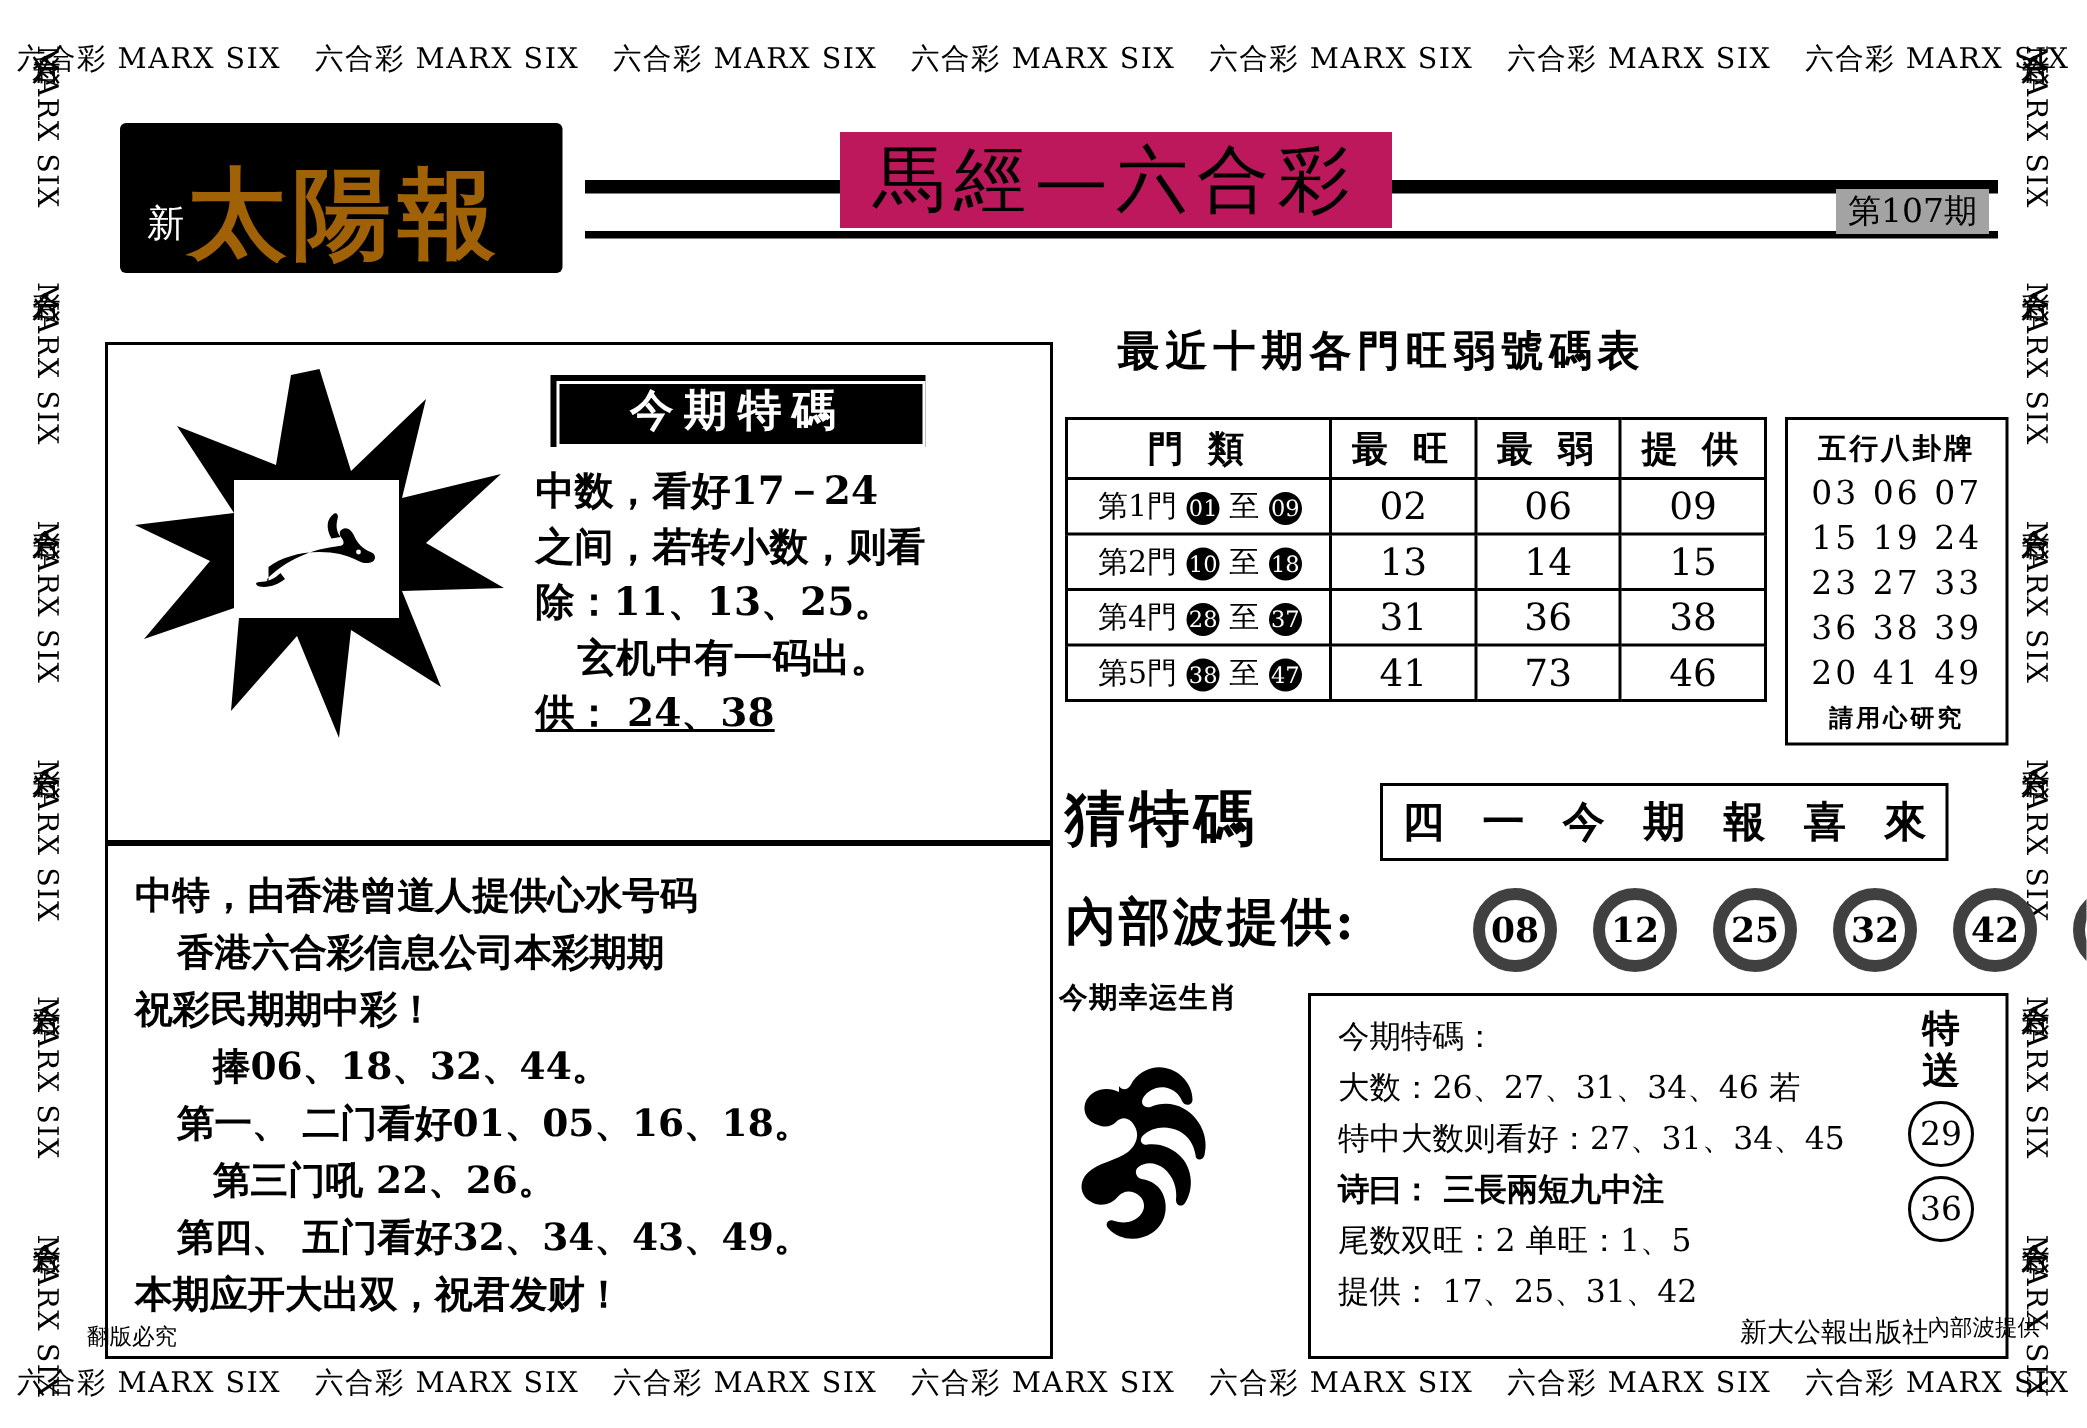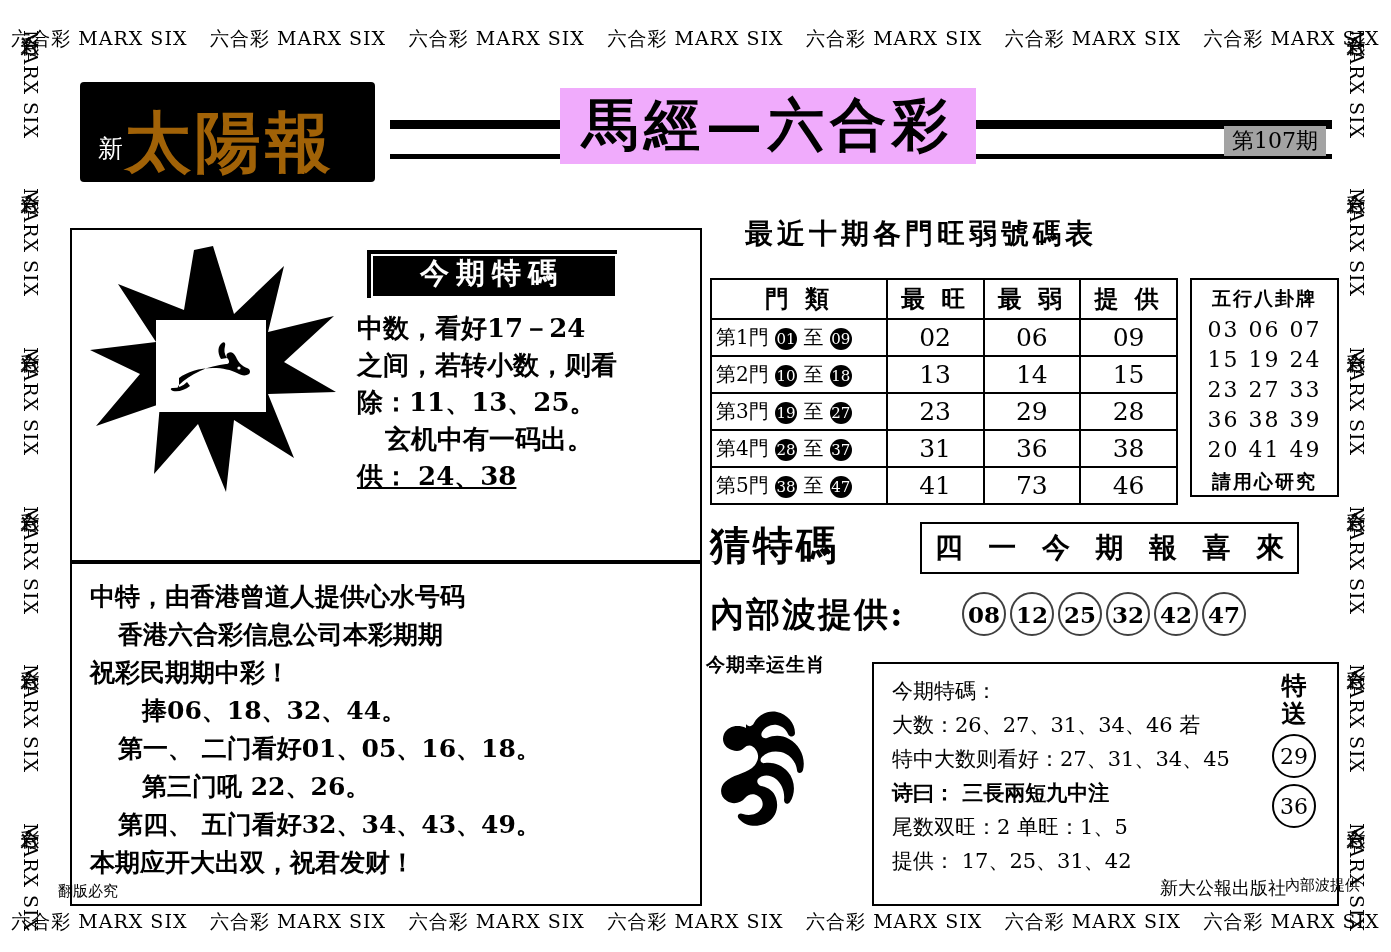--- a/index.html
+++ b/index.html
@@ -23,22 +23,22 @@
   .masthead{position:absolute;left:70px;top:78px;width:1262px;height:110px;}
   .logo-block{position:absolute;left:10px;top:4px;width:295px;height:100px;
       background:#000;border-radius:4px;}
   .logo-new{position:absolute;left:18px;top:50px;color:#fff;font-size:25px;
       font-family:"DejaVu Serif",serif;}
   .logo-main{position:absolute;left:45px;top:16px;color:#a16207;font-size:66px;
       font-weight:bold;letter-spacing:4px;font-family:"DejaVu Serif",serif;}
   .title-bar{position:absolute;left:320px;top:14px;width:942px;height:80px;}
   .title-bar .rule{position:absolute;left:0;top:28px;width:942px;height:9px;background:#000;}
   .title-bar .rule2{position:absolute;left:0;top:62px;width:942px;height:5px;background:#000;}
-  .maintitle{position:absolute;left:170px;top:-4px;background:#f0abfc;padding:0 22px;
-      font-size:56px;font-weight:bold;letter-spacing:6px;}
+  .maintitle{position:absolute;left:170px;top:-4px;background:#be185d;padding:0 22px;
+      font-size:48px;font-weight:normal;letter-spacing:6px;}
   .issue{position:absolute;right:6px;top:34px;background:#a3a3a3;padding:0 8px;font-size:22px;}
 
   
   .box{position:absolute;border:2px solid #000;background:#fff;}
   #box-special{left:70px;top:228px;width:628px;height:330px;}
   #box-info{left:70px;top:562px;width:628px;height:340px;}
 
   .star-wrap{position:absolute;left:16px;top:14px;width:250px;height:250px;}
   .star{position:absolute;left:0;top:0;width:250px;height:250px;}
   .rabbit{position:absolute;left:68px;top:76px;width:110px;height:92px;background:#fff;
@@ -62,38 +62,38 @@
   .info-text .i1{padding-left:28px;}
   .info-text .i2{padding-left:52px;}
 
   
   .brush-title{position:absolute;left:745px;top:215px;font-size:28px;font-weight:bold;
       letter-spacing:4px;font-family:"DejaVu Serif",serif;}
 
   #tbl{position:absolute;left:710px;top:278px;width:468px;border-collapse:collapse;}
   #tbl th,#tbl td{border:2px solid #000;text-align:center;font-size:25px;padding:3px 0;}
   #tbl th{font-size:24px;font-weight:bold;letter-spacing:4px;}
-  #tbl td.rowlab{font-size:20px;letter-spacing:0;white-space:nowrap;padding-left:4px;text-align:left;}
+  #tbl td.rowlab{font-size:20px;letter-spacing:0;white-space:nowrap;padding-left:20px;text-align:left;}
   .bw{display:inline-block;background:#000;color:#fff;border-radius:50%;
       width:22px;height:22px;line-height:22px;font-size:15px;text-align:center;vertical-align:middle;}
 
   #box-bagua{left:1190px;top:278px;width:145px;height:215px;}
   .bagua-title{text-align:center;font-size:19px;font-weight:bold;margin-top:6px;letter-spacing:2px;}
   .bagua-row{text-align:center;font-size:22px;margin-top:5px;letter-spacing:2px;}
-  .bagua-foot{text-align:center;font-size:19px;font-weight:bold;margin-top:7px;letter-spacing:2px;}
+  .bagua-foot{text-align:center;font-size:16px;font-weight:bold;margin-top:7px;letter-spacing:2px;}
 
   .guess-label{position:absolute;left:710px;top:518px;font-size:40px;font-weight:bold;letter-spacing:3px;}
   #box-guess{left:920px;top:522px;width:375px;height:48px;}
   .guess-inner{display:flex;align-items:center;justify-content:space-around;height:100%;
       font-size:28px;font-weight:bold;}
 
   .wave-label{position:absolute;left:710px;top:592px;font-size:34px;font-weight:bold;letter-spacing:2px;}
   .wave-nums{position:absolute;left:962px;top:592px;display:flex;gap:4px;}
-  .ball{width:40px;height:40px;border:2px solid #404040;border-radius:50%;font-size:23px;
-      display:flex;align-items:center;justify-content:center;font-weight:bold;}
+  .ball{width:40px;height:40px;border:8px solid #404040;border-radius:50%;font-size:23px;
+      display:flex;align-items:center;justify-content:center;font-weight:bold;margin-left:20px;}
 
   .zodiac-label{position:absolute;left:706px;top:652px;font-size:19px;font-weight:bold;letter-spacing:1px;}
   .dragon{position:absolute;left:712px;top:700px;width:150px;height:160px;}
 
   #box-lucky{left:872px;top:662px;width:463px;height:240px;}
   .lucky-body{position:absolute;left:18px;top:10px;width:340px;font-size:21px;line-height:1.62;}
   .lucky-body .l{display:block;white-space:nowrap;}
   .lucky-body .b{font-weight:bold;}
   .lucky-right{position:absolute;right:10px;top:8px;width:66px;text-align:center;}
   .lucky-right .ch{font-size:25px;font-weight:bold;line-height:1.12;}
@@ -224,31 +224,20 @@
       <span class="bw">10</span>
       <span>至</span>
       <span class="bw">18</span>
     </td>
     <td>13</td>
     <td>14</td>
     <td>15</td>
   </tr>
   <tr>
     <td class="rowlab">
-      <span>第3門</span>
-      <span class="bw">19</span>
-      <span>至</span>
-      <span class="bw">27</span>
-    </td>
-    <td>23</td>
-    <td>29</td>
-    <td>28</td>
-  </tr>
-  <tr>
-    <td class="rowlab">
       <span>第4門</span>
       <span class="bw">28</span>
       <span>至</span>
       <span class="bw">37</span>
     </td>
     <td>31</td>
     <td>36</td>
     <td>38</td>
   </tr>
   <tr>

